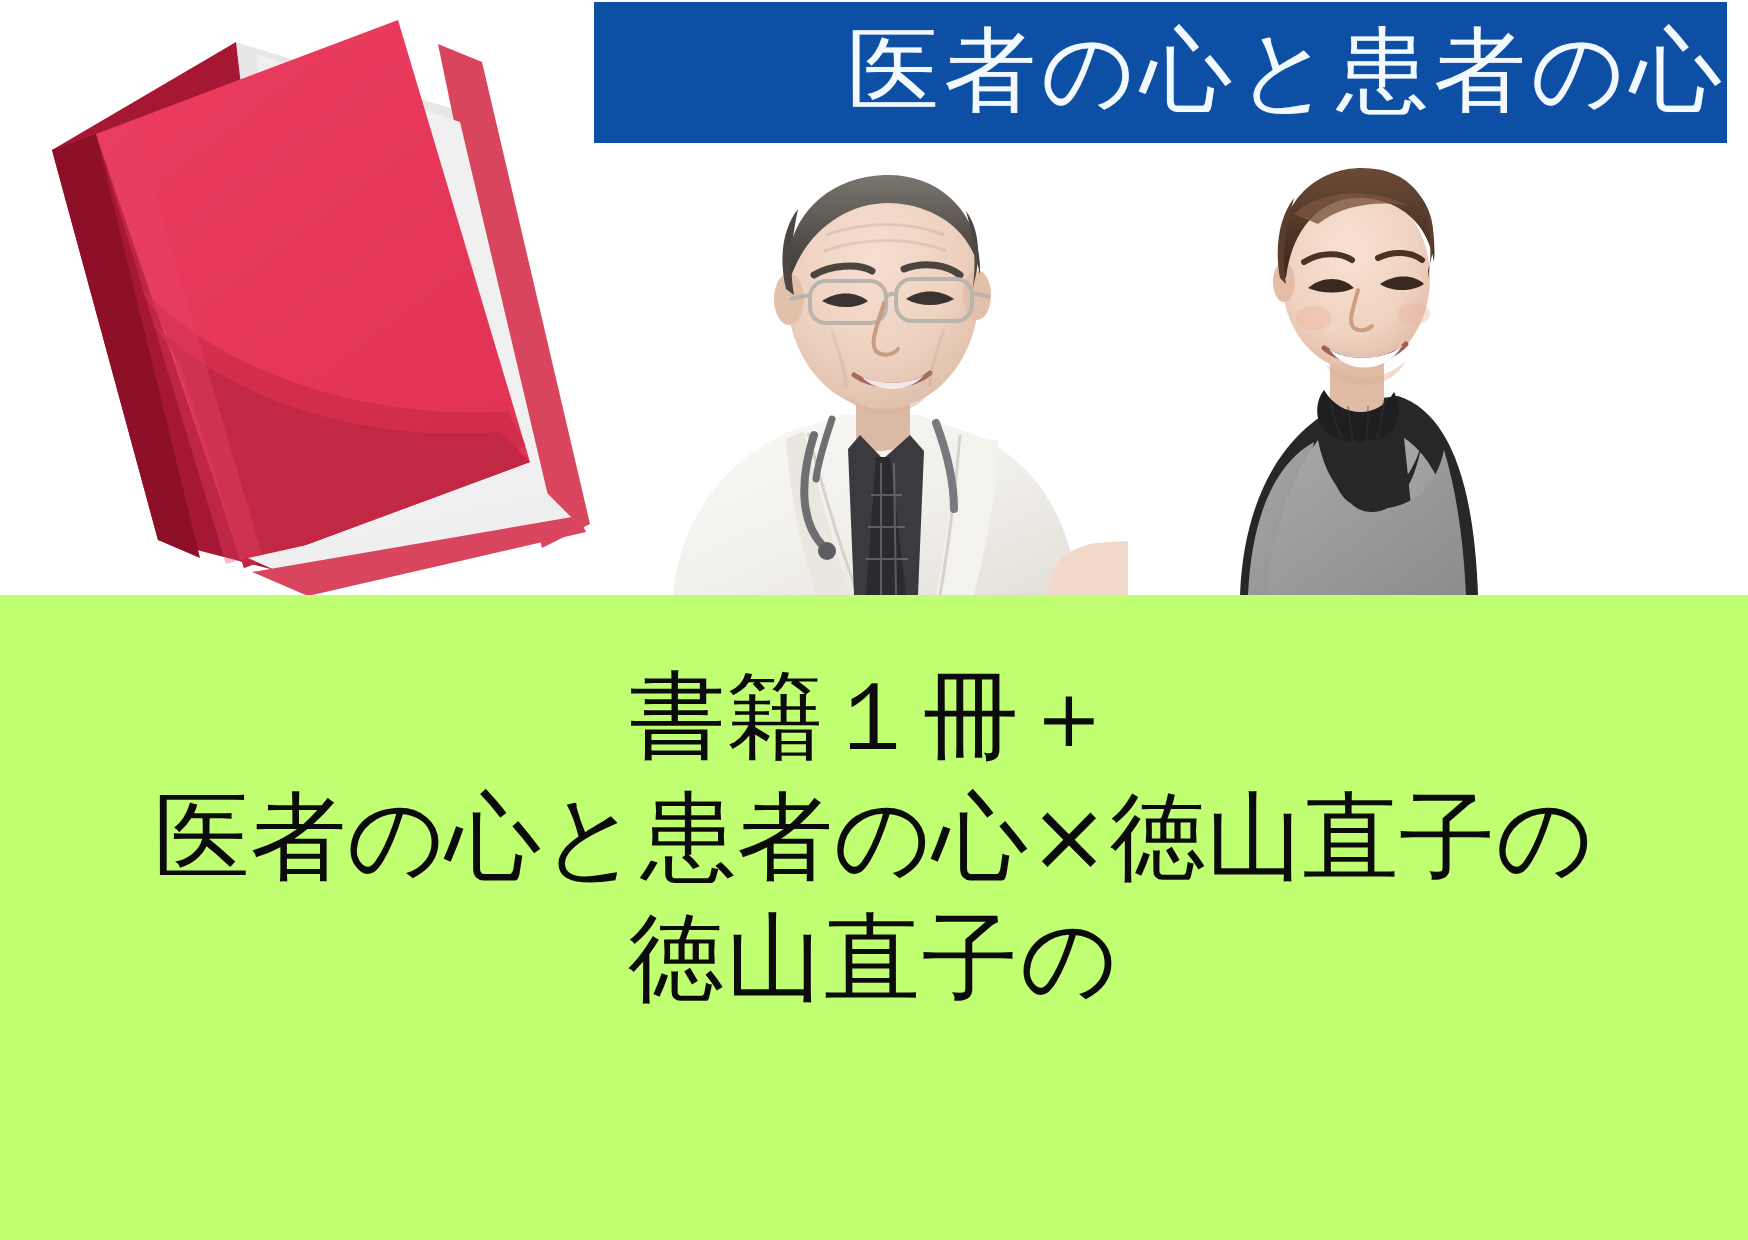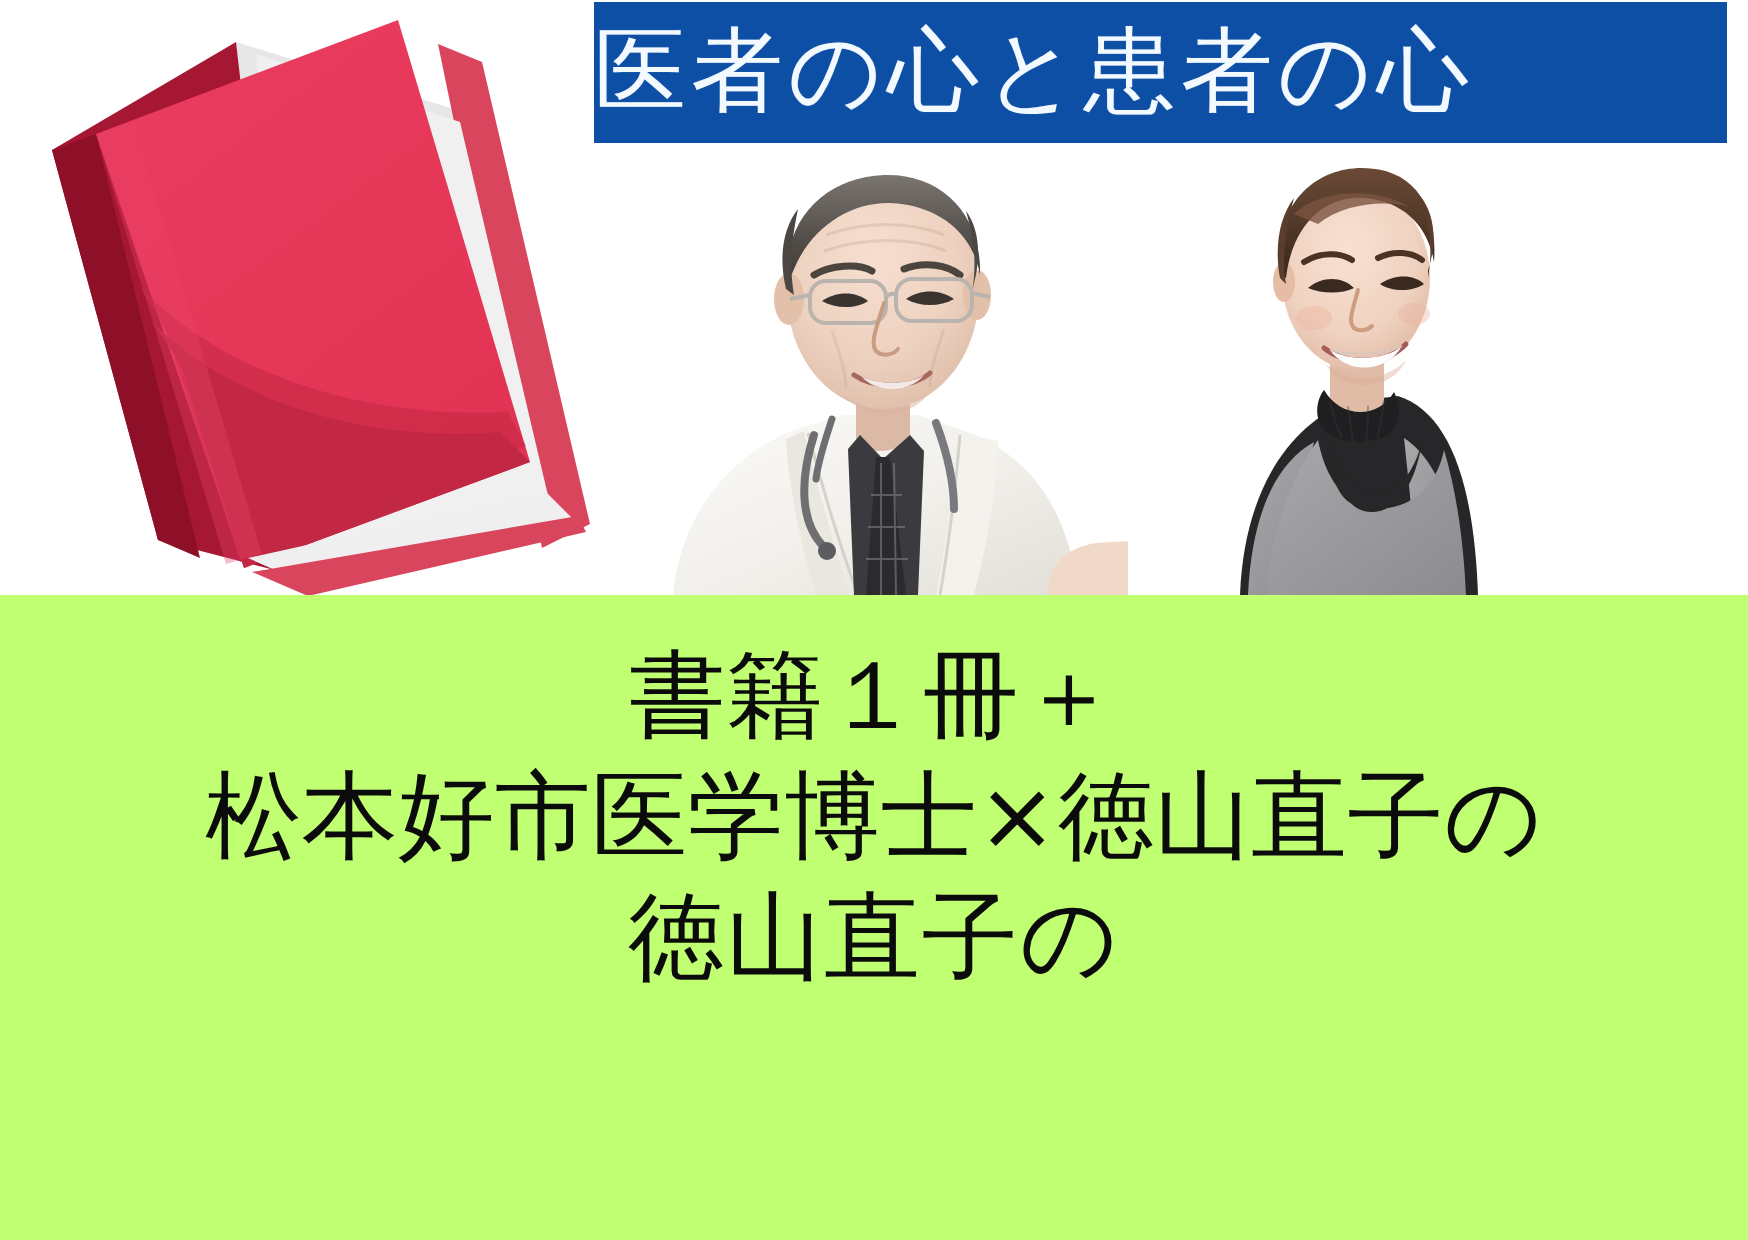--- a/index.html
+++ b/index.html
@@ -33,21 +33,21 @@
   #title-banner {
     position: absolute;
     left: 594px;
     top: 2px;
     width: 1133px;
     height: 141px;
     background: #0d4fa5;
     z-index: 6;
     display: flex;
     align-items: center;
-    justify-content: flex-start;
+    justify-content: flex-end;
     overflow: hidden;
   }
   #title-banner-text {
     color: #f2f9ff;
     font-family: "Liberation Serif", "DejaVu Serif", serif;
     font-size: 92px;
     line-height: 1;
     letter-spacing: 0.055em;
     white-space: nowrap;
     text-shadow: 0 0 1px rgba(255,255,255,0.35);
@@ -93,21 +93,21 @@
     left: 0;
     top: 595px;
     width: 1748px;
     height: 645px;
     background: #c0fe72;
     z-index: 2;
     display: flex;
     flex-direction: column;
     align-items: center;
     justify-content: flex-start;
-    padding-top: 40px;
+    padding-top: 61px;
     box-sizing: border-box;
   }
   .caption-line {
     color: #0b0b0b;
     font-family: "DejaVu Sans", "Liberation Sans", sans-serif;
     font-weight: 400;
     line-height: 1.26;
     white-space: nowrap;
     text-align: center;
   }
@@ -319,21 +319,21 @@
         <path d="M218 566 L276 592 L546 530 L516 500 Z" fill="#EFEFEF"></path>
 
         <path d="M222 580 L278 604 L556 540 L548 524 Z" fill="#D9455C"></path>
       </svg>
     </div>
 
   </div>
 
   <div id="caption-panel">
     <div class="caption-line" id="caption-line-1">書籍１冊＋</div>
-    <div class="caption-line" id="caption-line-2">松本好市医学博士×徳山直子の</div>
+    <div class="caption-line" id="caption-line-2">医者の心と患者の心×徳山直子の</div>
     <div class="caption-line" id="caption-line-3">徳山直子の</div>
   </div>
 
   <div id="title-banner">
     <span id="title-banner-text">医者の心と患者の心</span>
   </div>
 
 </div>
 
 </body></html>

